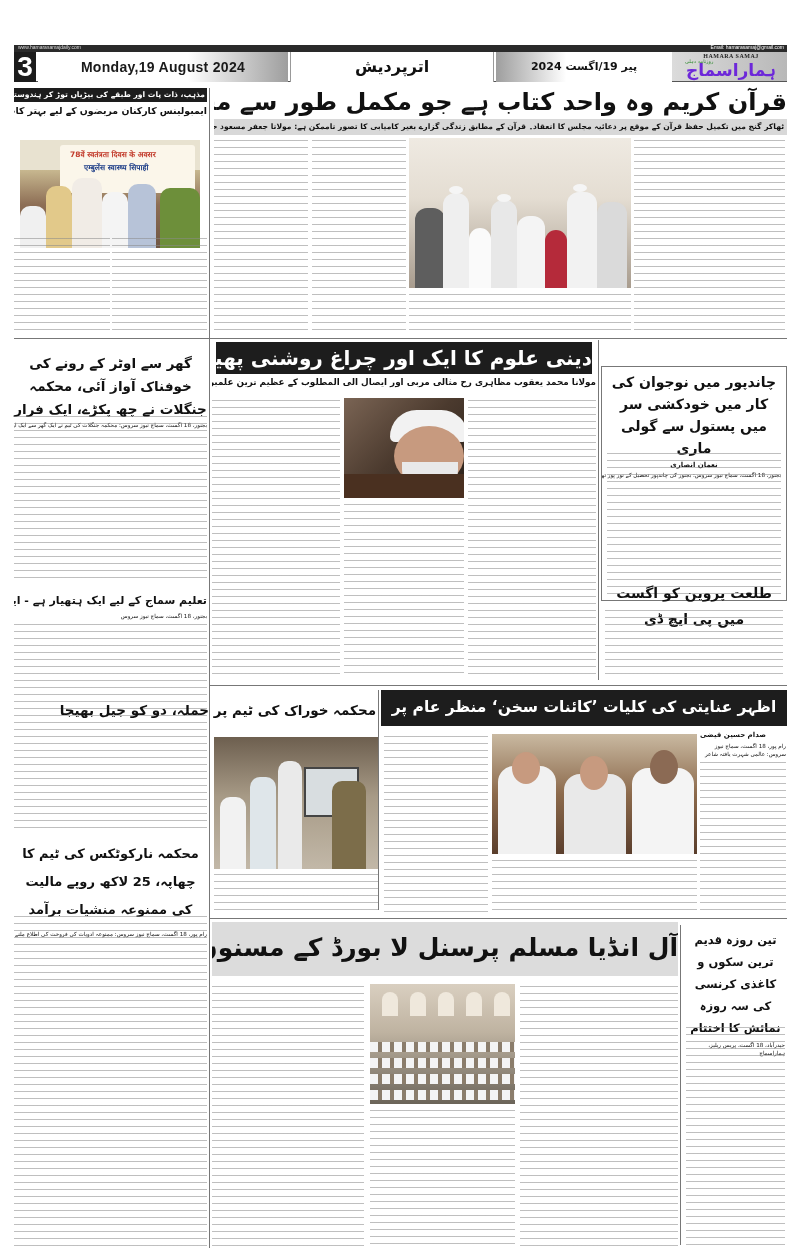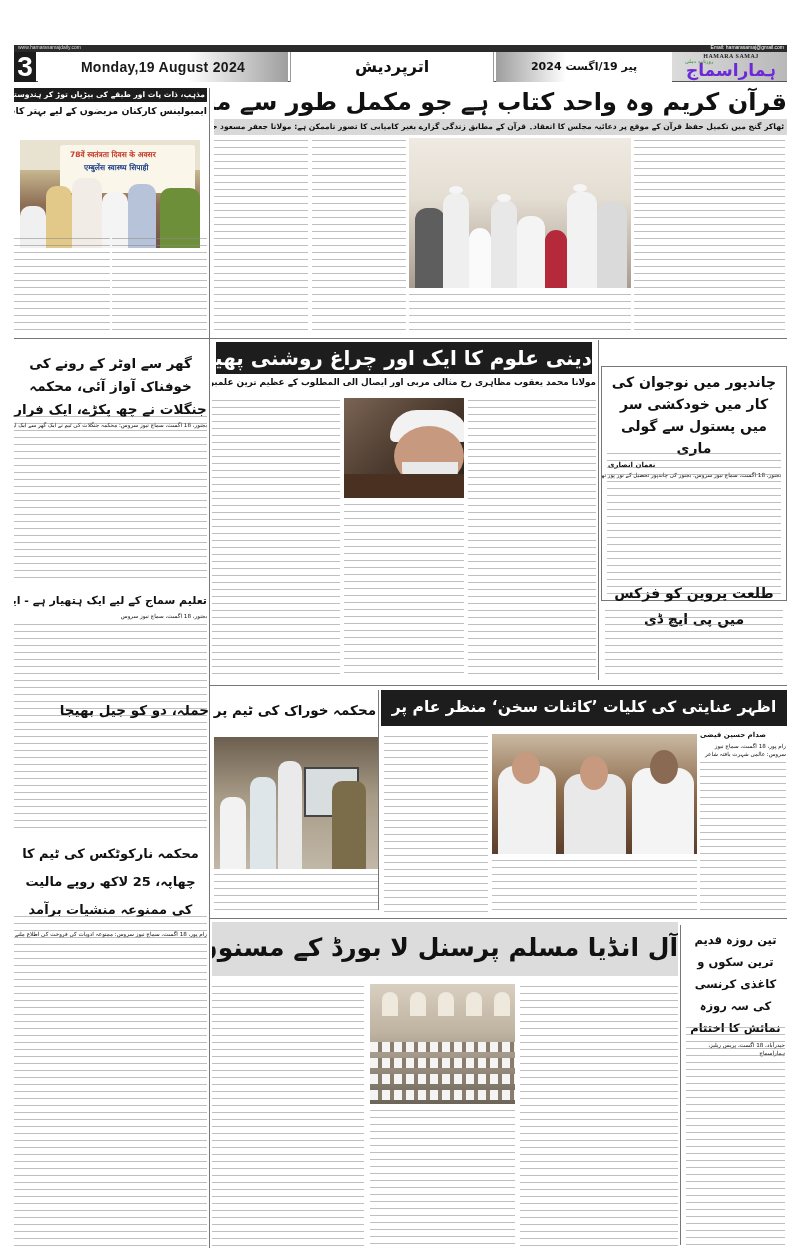--- a/index.html
+++ b/index.html
@@ -21,21 +21,21 @@
   .logo { left: 675px; top: 52px; width: 112px; height: 30px; text-align: center; }
   .logo .latin { font-family: "Liberation Serif", serif; font-size: 6px; font-weight: bold; color: #222; letter-spacing: 0.5px; line-height: 8px; }
   .logo .urdu { font-size: 17px; font-weight: bold; color: #6d28d9; line-height: 20px; }
   .logo .tag { position: absolute; left: 10px; top: 6px; font-size: 5px; color: #2d8a2d; }
 
   
   .vline { position: absolute; width: 1px; background: #777; }
   .hline { position: absolute; height: 1px; background: #777; }
   .hl { font-weight: bold; color: #111; text-align: center; }
   .hl-dark { background: #1d1d1d; color: #fff; font-weight: bold; text-align: center; }
-  .byline { font-size: 7px; font-weight: bold; text-align: left; color: #111; }
+  .byline { font-size: 7px; font-weight: bold; text-align: center; color: #111; }
   .body-text { font-size: 5.2px; line-height: 8px; color: #222; text-align: justify; overflow: hidden; }
   .lines { width: 100%; height: 100%;
     background-image: repeating-linear-gradient(180deg, transparent 0px, transparent 2px, #8a8a8a 2px, #8a8a8a 3.4px, transparent 3.4px, transparent 7px);
     opacity: 0.55; }
   .photo { position: absolute; overflow: hidden; }
 
   
   .ph-ambulance { background: linear-gradient(180deg,#e8e2d0 0%,#e8e2d0 28%,#c7b78f 28%,#8d6e55 60%,#6f5644 100%); }
   .ph-ambulance .banner { position:absolute; left:40px; top:5px; width:135px; height:48px; background:#fbf6ea; border-radius:3px; }
   .ph-ambulance .banner-text { position:absolute; left:50px; top:9px; font-size:7.5px; color:#c23a2a; font-weight:bold; }
@@ -171,21 +171,21 @@
 <div class="abs" style="left:601px; top:342px; width:186px; height:235px; border:1px solid #777;margin-top:24px;">
   <div class="hl rtl" style="font-size:14px; line-height:22px; padding:4px 4px 0;">چاندپور میں نوجوان کی کار میں خودکشی سر میں پستول سے گولی ماری</div>
   <div class="byline rtl" style="padding:2px 6px;">نعمان انصاری</div>
   <div class="rtl" style="font-size:5.6px; line-height:8px; padding:0 5px; white-space:nowrap; overflow:hidden;">بجنور، 18 اگست، سماج نیوز سروس: بجنور کی چاندپور تحصیل کے نور پور تھانہ</div>
   <div class="abs body-text" style="left:5px; top:84px; width:174px; height:146px;">
       <div class="lines"></div>
     </div>
 </div>
 
 <div class="abs" style="left:601px; top:580px; width:186px; height:102px;">
-  <div class="hl rtl" style="font-size:14px; line-height:26px;">طلعت پروین کو فزکس میں پی ایچ ڈی</div>
+  <div class="hl rtl" style="font-size:14px; line-height:26px;">طلعت پروین کو اگست میں پی ایچ ڈی</div>
   <div class="abs body-text" style="left:4px; top:28px; width:178px; height:70px;">
       <div class="lines"></div>
     </div>
 </div>
 
 <div class="abs" style="left:14px; top:352px; width:193px; height:235px;">
   <div class="hl rtl" style="font-size:13.5px; line-height:23px;">گھر سے اوٹر کے رونے کی خوفناک آواز آئی، محکمہ جنگلات نے چھ پکڑے، ایک فرار</div>
   <div class="rtl" style="font-size:5.6px; line-height:8px; white-space:nowrap; overflow:hidden;">بجنور، 18 اگست، سماج نیوز سروس: محکمہ جنگلات کی ٹیم نے ایک گھر سے ایک اودبلاؤ</div>
   <div class="abs body-text" style="left:0; top:62px; width:193px; height:170px;">
       <div class="lines"></div>

